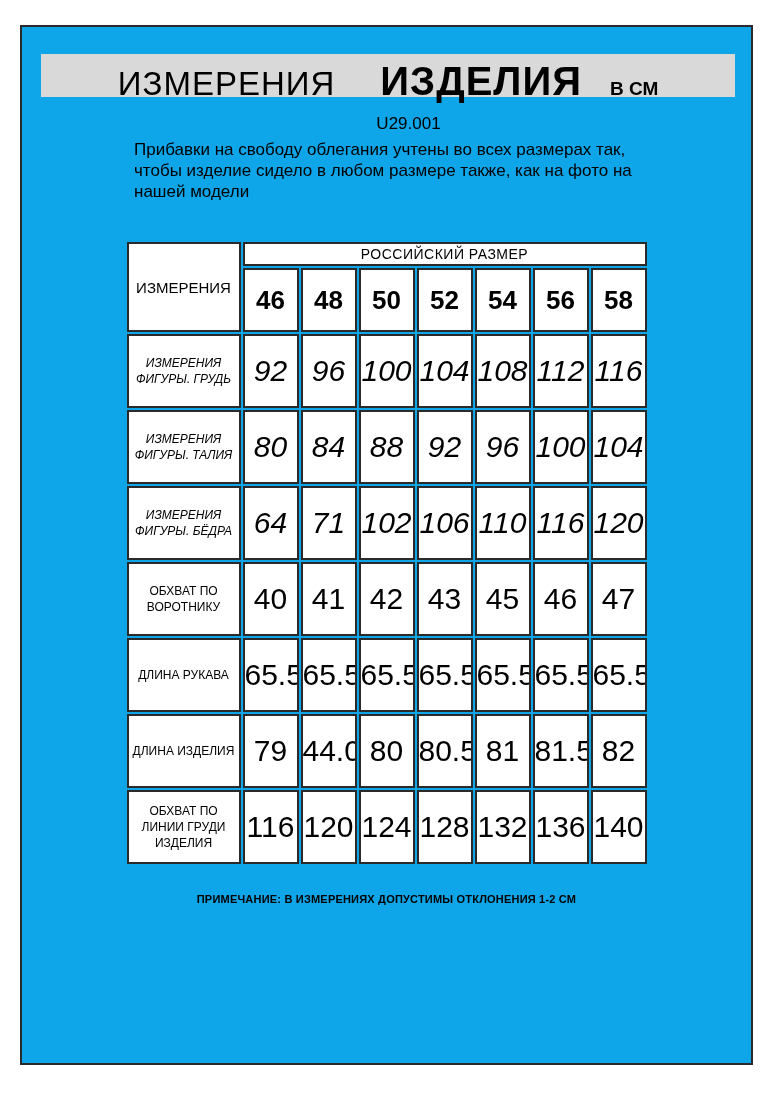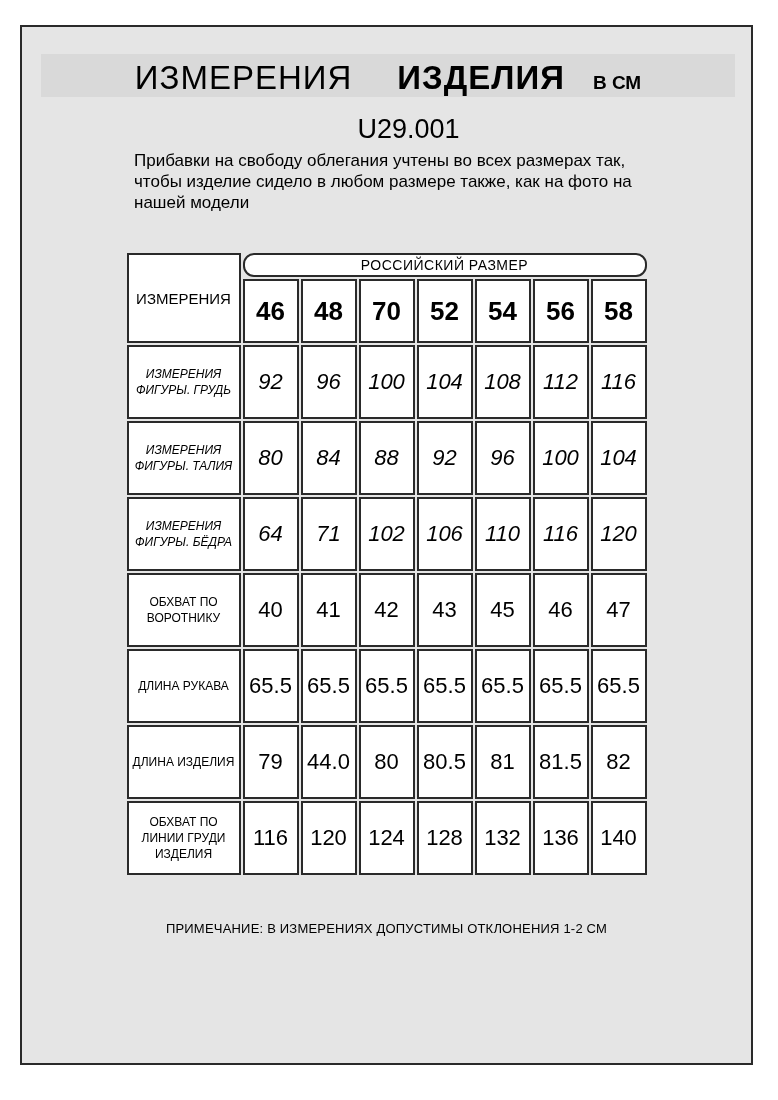--- a/index.html
+++ b/index.html
@@ -7,52 +7,52 @@
     width: 778px; height: 1100px;
     background: #ffffff;
     font-family: "Liberation Sans", "DejaVu Sans", sans-serif;
     color: #000000;
   }
   .page {
     position: absolute;
     left: 20px; top: 25px;
     width: 733px; height: 1040px;
     border: 2px solid #2a2a2a;
-    background: #e5e5e5;
+    background: #0ea5e9;
     overflow: hidden;
   }
   .title-bar {
     margin: 27px 16px 0 19px;
     height: 43px;
     background: var(--bar-bg, #d9d9d9);
     display: flex;
     align-items: baseline;
     justify-content: center;
     padding-top: 5px;
   }
   .title-light {
     font-size: 33px;
     font-weight: 400;
     letter-spacing: 1px;
   }
   .title-bold {
-    font-size: 33px;
+    font-size: 40px;
     font-weight: 700;
     margin-left: 45px;
     letter-spacing: 1px;
   }
   .title-units {
     font-size: 19px;
     font-weight: 700;
     margin-left: 28px;
   }
   .product-code {
     margin-top: 17px;
     text-align: center;
-    font-size: 27px;
+    font-size: 17px;
     font-weight: 400;
     padding-left: 44px;
   }
   .description {
     margin: 5px auto 0;
     max-width: 505px;
     text-align: left;
     font-size: 17px;
     line-height: 21px;
     font-weight: 400;
@@ -74,43 +74,42 @@
   td.corner-cell {
     width: 114px;
     font-size: 15px;
     font-weight: 400;
   }
   td.group-cell {
     height: 24px;
     font-size: 14px;
     font-weight: 400;
     letter-spacing: 0.5px;
-    border-radius: 11px;
   }
   tr.size-row td {
     height: 64px;
     font-size: 26px;
     font-weight: 700;
   }
   tbody tr td { height: 74px; }
   td.label-cell {
     font-size: 12px;
     line-height: 16px;
     padding: 2px 3px;
   }
-  td.value-cell { font-size: 22px; }
+  td.value-cell { font-size: 30px; }
   td.gray-italic {
     background: var(--row-bg, #d9d9d9);
     font-style: italic;
   }
   .note {
-    margin-top: 44px;
+    margin-top: 27px;
     text-align: center;
-    font-size: 13px;
-    font-weight: 400;
+    font-size: 11px;
+    font-weight: 700;
     letter-spacing: 0.2px;
   }
 </style>
 </head>
 <body>
 
 <div class="page">
 
   <div class="title-bar">
     <span class="title-light">ИЗМЕРЕНИЯ</span>
@@ -124,21 +123,21 @@
 
   <table class="size-table">
     <thead>
       <tr>
         <td class="corner-cell" rowspan="2">ИЗМЕРЕНИЯ</td>
         <td class="group-cell" colspan="7">РОССИЙСКИЙ РАЗМЕР</td>
       </tr>
       <tr class="size-row" id="size-row">
           <td>46</td>
           <td>48</td>
-          <td>70</td>
+          <td>50</td>
           <td>52</td>
           <td>54</td>
           <td>56</td>
           <td>58</td>
         </tr>
     </thead>
     <tbody id="body-rows">
         <tr>
           <td class="label-cell gray-italic">ИЗМЕРЕНИЯ ФИГУРЫ. ГРУДЬ</td>
           <td class="value-cell gray-italic">92</td>

